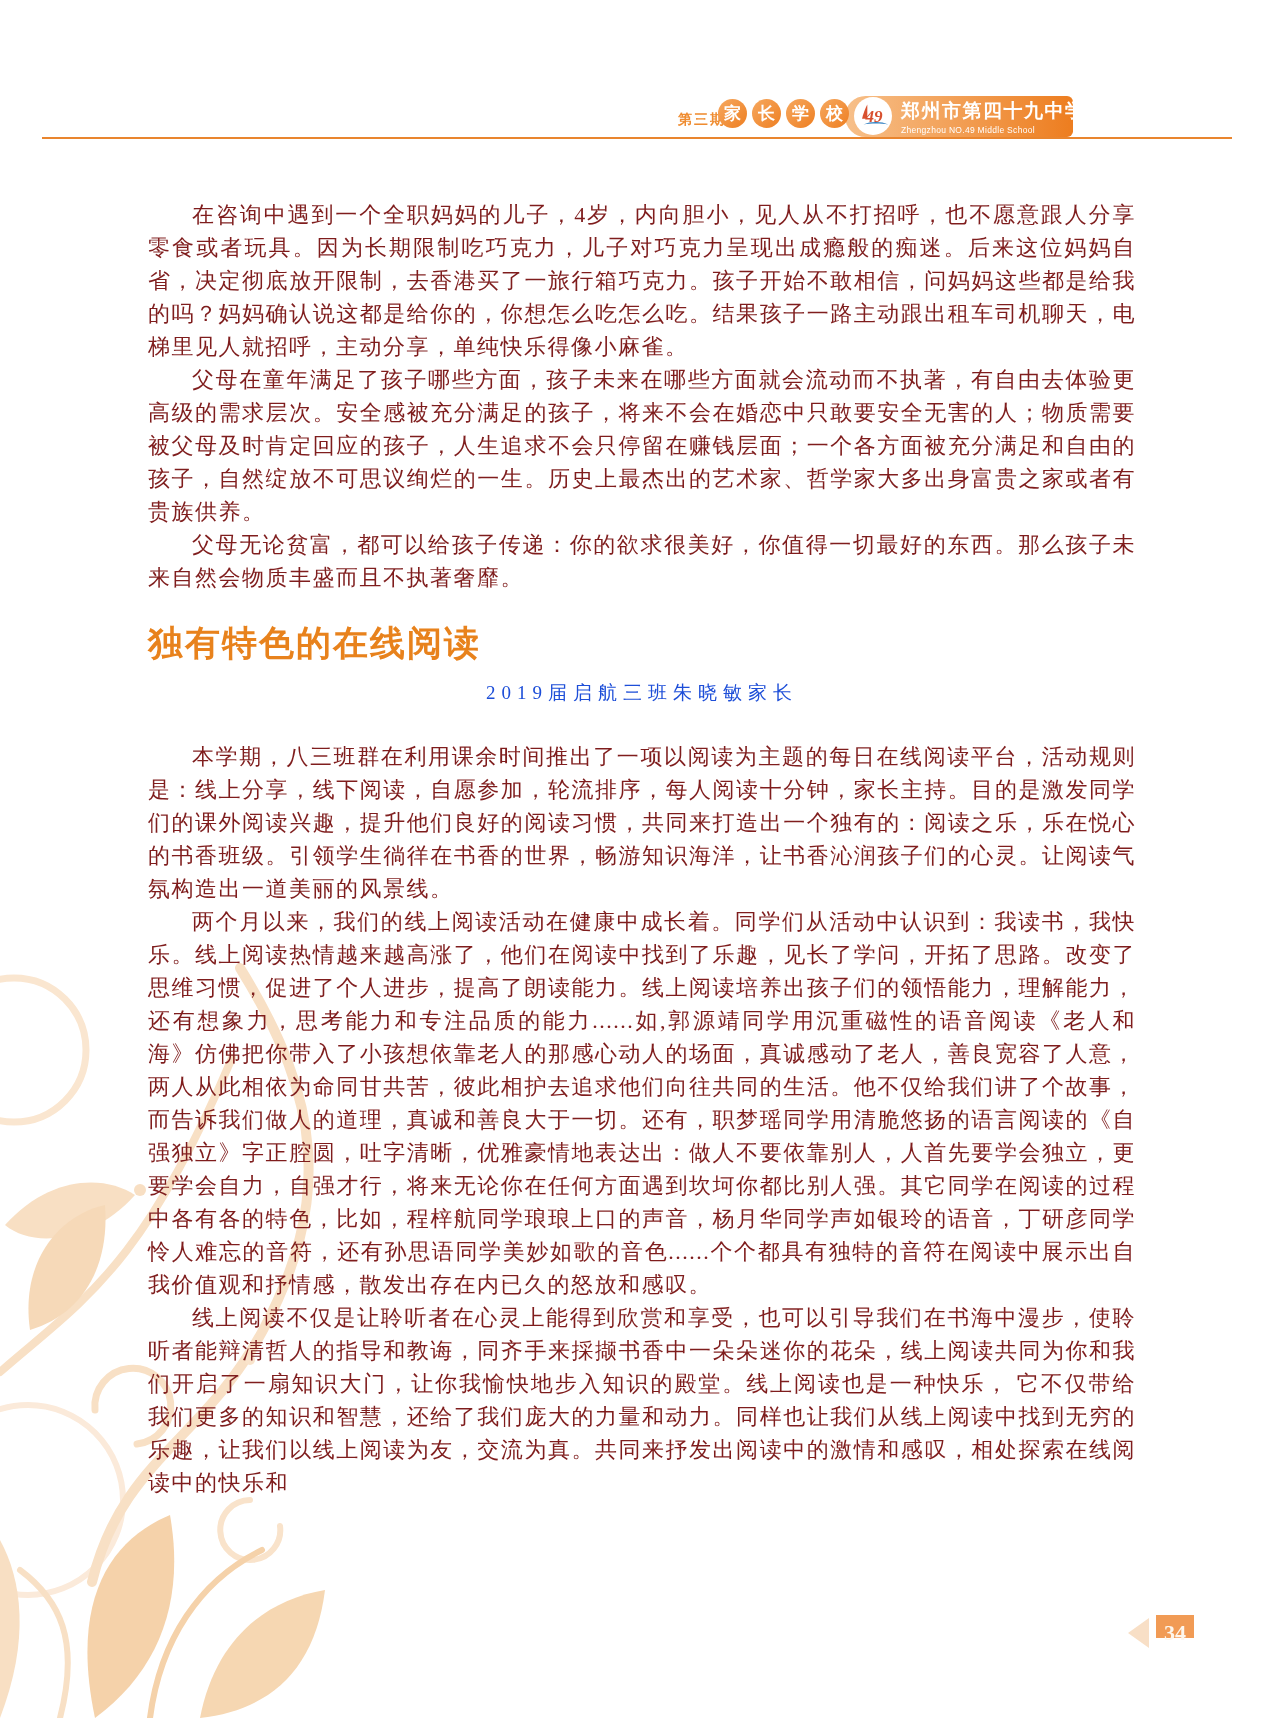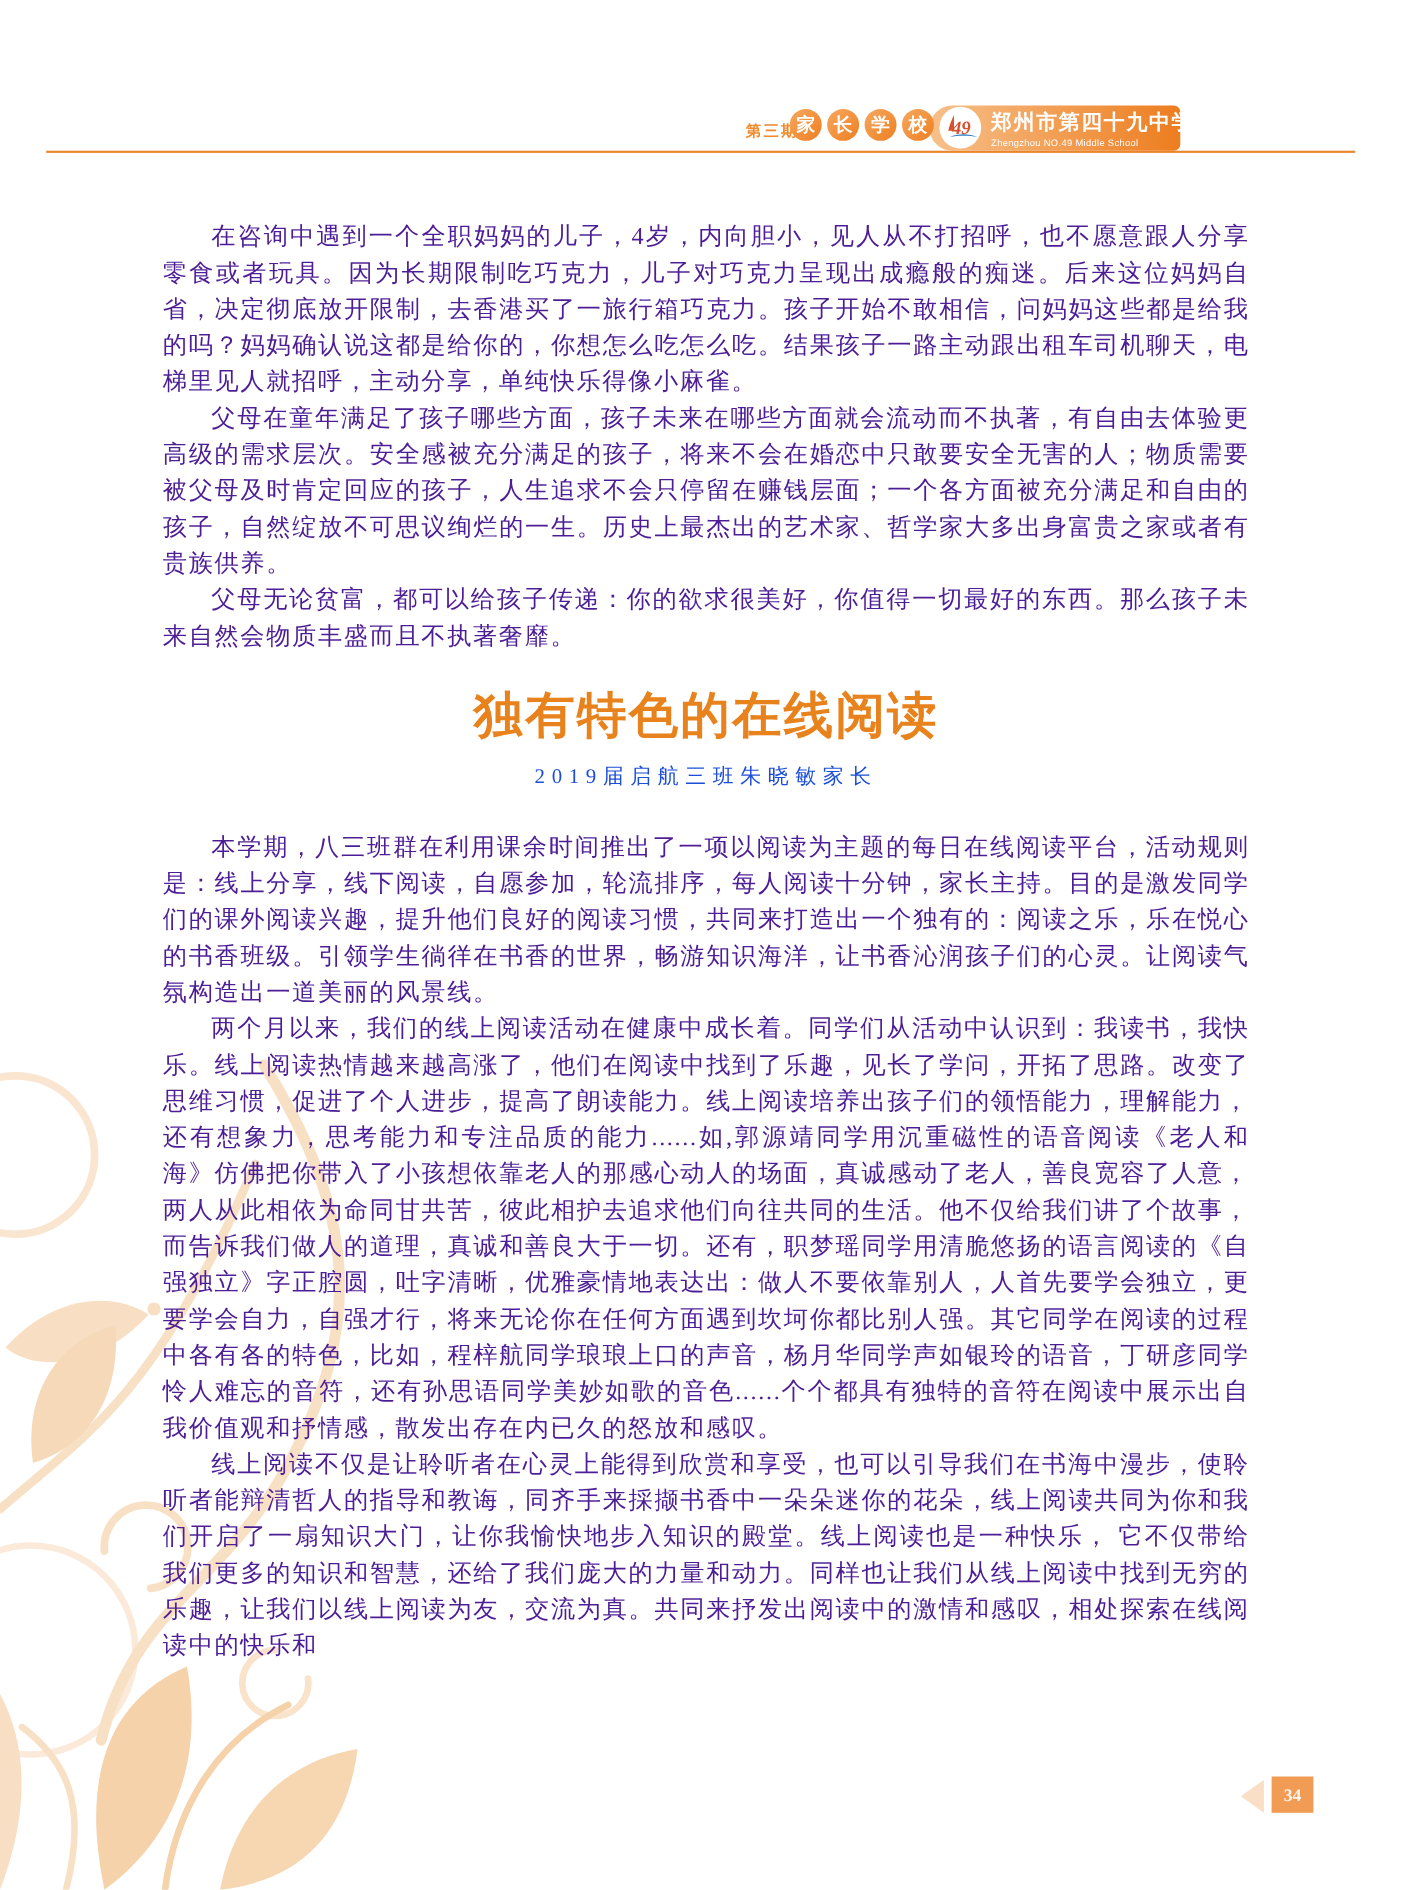--- a/index.html
+++ b/index.html
@@ -39,40 +39,40 @@
   .header-rule {
     position:absolute; left:42px; top:137px; width:1190px; height:2px;
     background:#E9852E; z-index:1;
   }
   
   .floral { position:absolute; left:0; top:940px; z-index:0; pointer-events:none; }
   
   .content { position:absolute; left:148px; top:198px; width:988px; z-index:1; }
   .content p {
     margin:0; text-indent:2em; text-align:justify;
-    font-size:22px; line-height:33px; letter-spacing:1.5px; color:#4c1d95;
+    font-size:22px; line-height:33px; letter-spacing:1.5px; color:#7f1d1d;
   }
   .article-title {
-    margin:26px 0 0 0; text-align:center;
-    font-size:45px; font-weight:bold; color:#E8821C; letter-spacing:2px;
+    margin:26px 0 0 0; text-align:left;
+    font-size:35px; font-weight:bold; color:#E8821C; letter-spacing:2px;
   }
   .article-byline {
     margin-top:13px; text-align:center;
     font-size:19px; letter-spacing:6px; color:#1d4ed8;
   }
   .article-start { margin-top:34px !important; }
   
   .pagenum-tri {
     position:absolute; left:1128px; top:1618px; width:0; height:0; z-index:2;
     border-top:15px solid transparent; border-bottom:15px solid transparent;
     border-right:21px solid #F8DFC6;
   }
   .pagenum-box {
-    position:absolute; left:1156px; top:1615px; width:38px; height:33px; z-index:2;
-    background:#F19B55; color:#FDF6EC; font-weight:bold; font-size:16px;
+    position:absolute; left:1156px; top:1615px; width:38px; height:23px; z-index:2;
+    background:#F19B55; color:#FDF6EC; font-weight:bold; font-size:22px;
     line-height:35px; text-align:center;
   }
 </style>
 </head>
 <body>
 
 <div class="issue-label">第三期</div>
 
 <div class="badges">
   <span class="badge">家</span>

